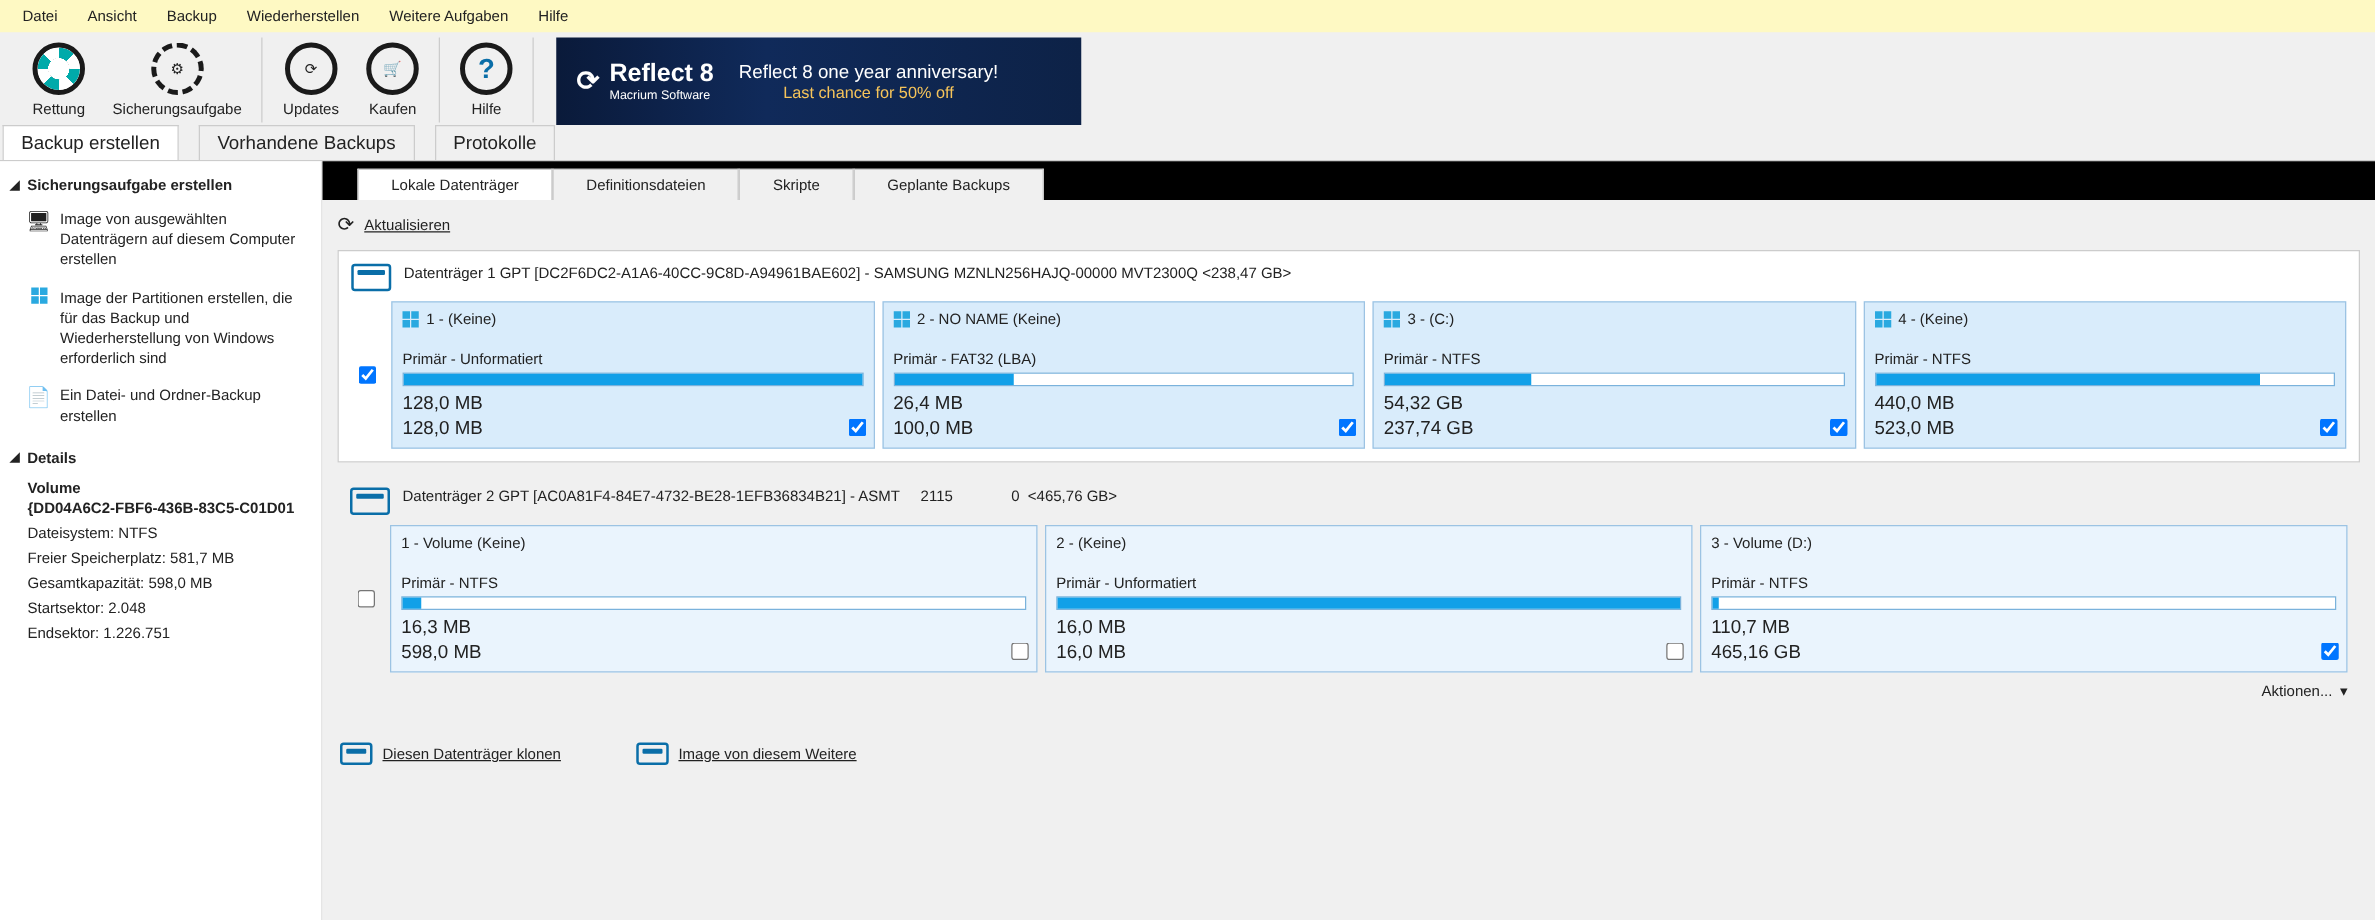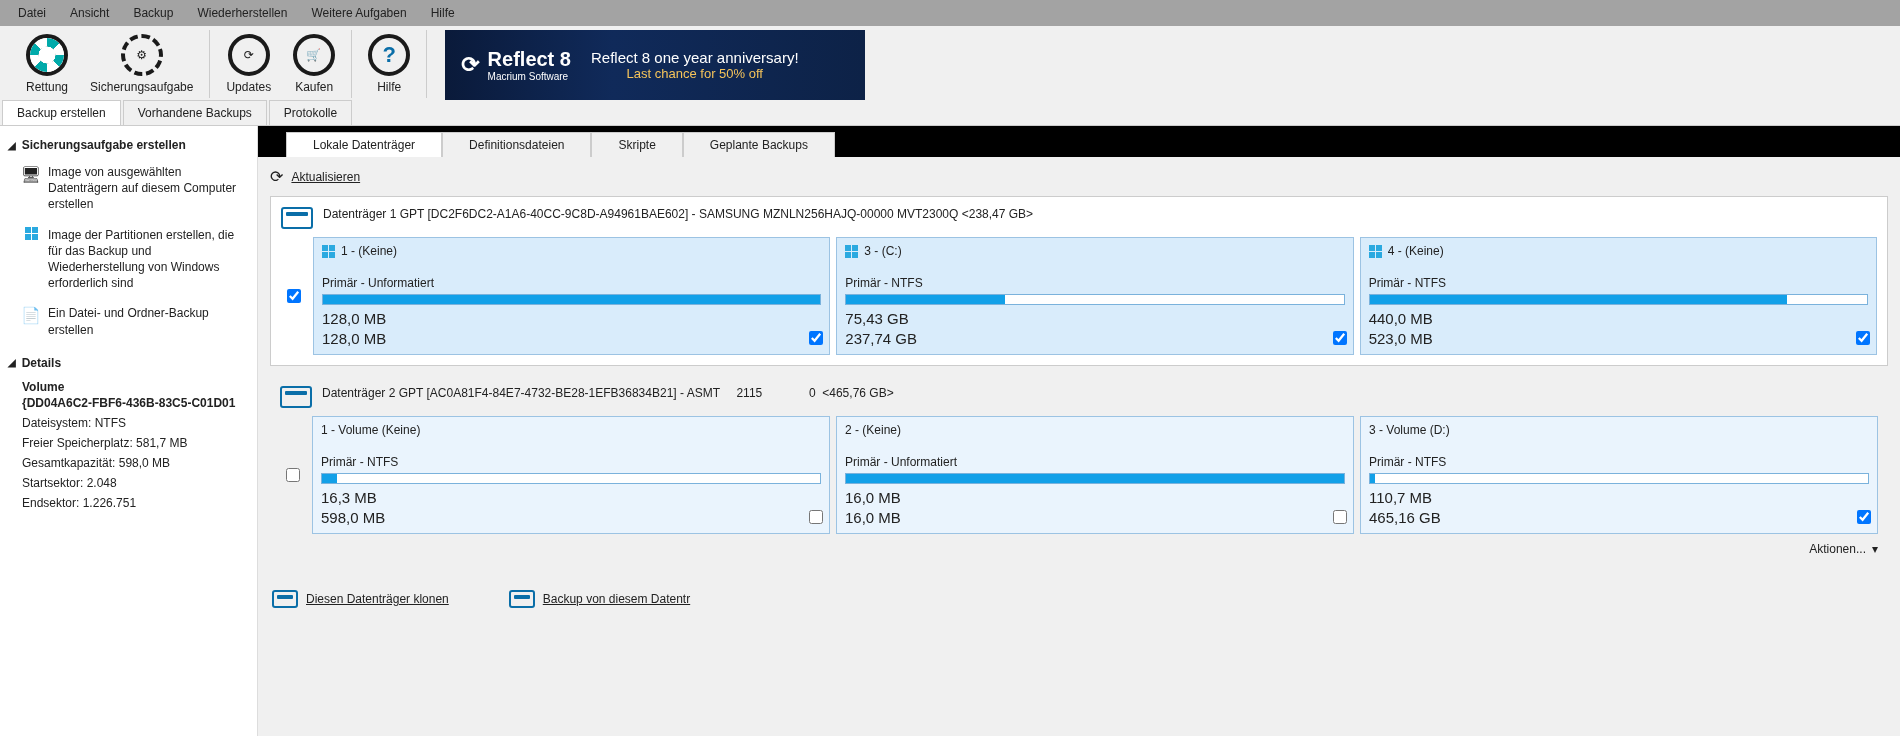--- a/index.html
+++ b/index.html
@@ -1,37 +1,37 @@
 <!DOCTYPE html>
 <html><head>
 <meta charset="utf-8">
 <style>
   * { box-sizing: border-box; margin: 0; padding: 0; font-family: "Segoe UI", Tahoma, sans-serif; }
   body { background: #f0f0f0; font-size: 12px; color: #222; width: 1900px; }
   
   
-  .menubar { display: flex; gap: 0; padding: 2px 6px; background: #a3a3a3; }
+  .menubar { display: flex; gap: 0; padding: 2px 6px; background: #fef9c3; }
   .menubar .menu-item { padding: 4px 12px; cursor: pointer; }
   
   
   .toolbar { display: flex; align-items: flex-start; background: #f0f0f0; padding: 4px 10px 0 10px; }
   .tool-group { display: flex; gap: 18px; padding: 0 14px; border-right: 1px solid #ccc; }
   .tool-group:last-of-type { border-right: none; }
   .tool-btn { display: flex; flex-direction: column; align-items: center; gap: 4px; cursor: pointer; padding: 4px 2px; }
   .tool-btn .circ { width: 42px; height: 42px; border-radius: 50%; border: 4px solid #1a1a1a; display: flex; align-items: center; justify-content: center; position: relative; }
   .tool-lbl { font-size: 12px; text-align: center; }
   .banner { width: 420px; height: 70px; margin-left: 18px; background: linear-gradient(90deg,#0a1a3a 0%,#102a5a 40%,#0d2247 100%); display:flex; align-items:center; color:#fff; padding:0 16px; gap:20px; }
   .banner .logo { display:flex; align-items:center; gap:8px; font-weight:600; font-size:20px; }
   .banner .txt { text-align:center; }
   .banner .txt .line1 { font-size:15px; color:#fff; }
   .banner .txt .line2 { font-size:13px; color:#f6c45a; }
   
   
   .tabrow { display:flex; background:#f0f0f0; padding-left: 2px; border-bottom:0; }
-  .tabrow .tab { padding:5px 14px; border:1px solid #ccc; border-bottom:none; margin-right:2px; background:#fff; cursor:pointer; font-size:12px; }
+  .tabrow .tab { padding:5px 14px; border:1px solid #ccc; border-bottom:none; margin-right:16px; background:#fff; cursor:pointer; font-size:15px; }
   .tabrow .tab.inactive { background:#f0f0f0; }
   
   
   .main { display:flex; border-top:1px solid #ccc; }
   .sidebar { width:258px; background:#fff; padding:8px 8px; border-right:1px solid #ddd; min-height:620px; }
   .sb-header { display:flex; align-items:center; gap:6px; font-weight:600; font-size:12px; margin:4px 0 8px 0; cursor:pointer; }
   .sb-header .arrow { font-size:10px; }
   .sb-item { display:flex; gap:8px; padding:4px 0 10px 14px; cursor:pointer; line-height:1.35; }
   .sb-item .ico { width:18px; flex-shrink:0; display:flex; align-items:flex-start; justify-content:center; font-size:16px; }
   .sb-item .txt { font-size:12px; color:#222; }
@@ -223,28 +223,48 @@
               <div class="pchk"><input type="checkbox" checked="" style=""></div>
             </div>
             <div class="part">
               <div class="pheader">
                 <span class="winlogo">
                   <span></span>
                   <span></span>
                   <span></span>
                   <span></span>
                 </span>
+                <span>2 - NO NAME (Keine)</span>
+              </div>
+              <div class="psub">Primär - FAT32 (LBA)</div>
+              <div class="bar">
+                <div class="fill" style="width:26%"></div>
+              </div>
+              <div class="sizes">
+                <div>26,4 MB</div>
+                <div>100,0 MB</div>
+              </div>
+              <div class="pchk"><input type="checkbox" checked="" style=""></div>
+            </div>
+            <div class="part">
+              <div class="pheader">
+                <span class="winlogo">
+                  <span></span>
+                  <span></span>
+                  <span></span>
+                  <span></span>
+                </span>
                 <span>3 -  (C:)</span>
               </div>
               <div class="psub">Primär - NTFS</div>
               <div class="bar">
                 <div class="fill" style="width:32%"></div>
               </div>
               <div class="sizes">
-                <div>75,43 GB</div>
+                <div>54,32 GB</div>
                 <div>237,74 GB</div>
               </div>
               <div class="pchk"><input type="checkbox" checked="" style=""></div>
             </div>
             <div class="part">
               <div class="pheader">
                 <span class="winlogo">
                   <span></span>
                   <span></span>
                   <span></span>
@@ -326,18 +346,18 @@
       </div>
     </div>
 
     <div class="bottom-links">
       <div class="lnk">
         <div class="disk-icon" style="width:26px;height:18px;"></div>
         <span>Diesen Datenträger klonen</span>
       </div>
       <div class="lnk">
         <div class="disk-icon" style="width:26px;height:18px;"></div>
-        <span>Backup von diesem Datentr</span>
+        <span>Image von diesem Weitere</span>
       </div>
     </div>
 
   </div>
 </div>
 
 </body></html>

